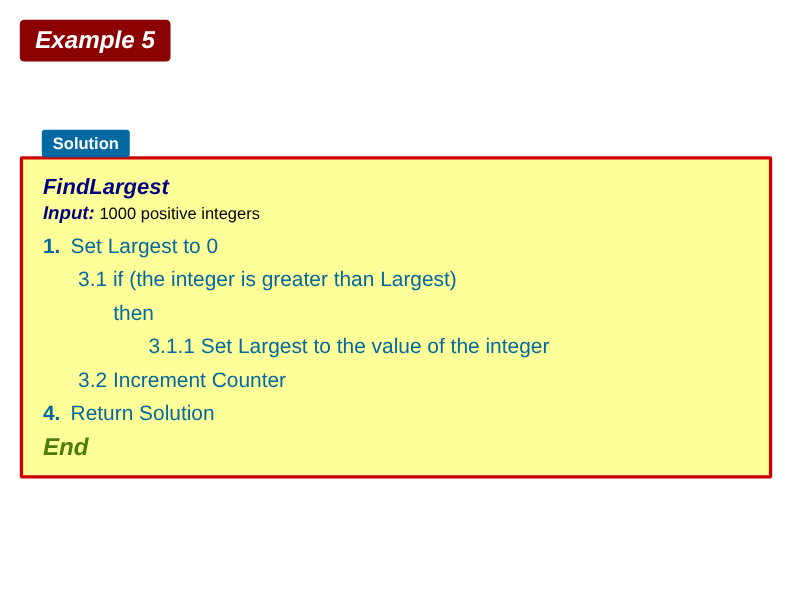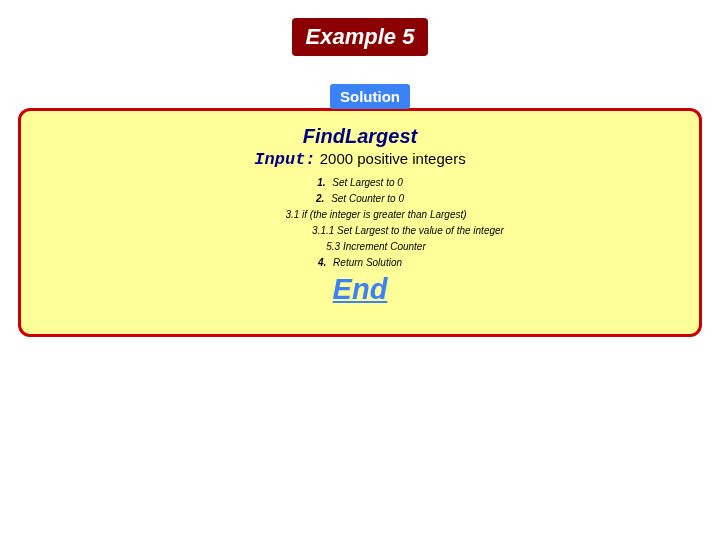--- a/index.html
+++ b/index.html
@@ -15,53 +15,53 @@
       font-family: Arial, sans-serif;
       overflow: hidden;
     }
 
     .page {
       width: 720px;
       height: 540px;
       background: #ffffff;
       padding: 18px;
       position: relative;
-      text-align: center;
     }
 
     .title-box {
       display: inline-block;
       background: #8B0000;
       color: #ffffff;
       font-size: 22px;
       font-style: italic;
       font-weight: bold;
       padding: 6px 14px;
       border-radius: 4px;
       margin-bottom: 24px;
     }
 
     .solution-label {
       display: inline-block;
-      background: #3b82f6;
+      background: #0369a1;
       color: #ffffff;
       font-size: 15px;
       font-weight: bold;
       padding: 4px 10px;
       border-radius: 3px;
       margin-left: 10px;
       margin-bottom: 0px;
+      margin-top: 34px;
     }
 
     .solution-container {
       border: 3px solid #cc0000;
       background: #ffff99;
-      padding: 14px 18px 28px 18px;
+      padding: 14px 18px 12px 18px;
       margin-top: 0;
-      border-radius: 12px;
+      border-radius: 2px;
     }
 
     .find-largest {
       font-size: 20px;
       font-weight: bold;
       color: #000080;
       font-style: italic;
       margin-bottom: 2px;
     }
 
@@ -69,60 +69,57 @@
       font-size: 15px;
       color: #000000;
       margin-bottom: 6px;
     }
 
     .input-label {
       font-weight: bold;
       font-style: italic;
       font-size: 17px;
       color: #000080;
-      font-family: Liberation Mono, monospace;
     }
 
     .algo-list {
       list-style: none;
       padding: 0;
       margin: 0;
     }
 
     .algo-list li {
-      font-size: 10px;
-      color: #000000;
+      font-size: 19px;
+      color: #0369a1;
       line-height: 1.6;
-      font-style: italic;
     }
 
     .list-number {
       font-weight: bold;
       margin-right: 4px;
     }
 
     .indent1 {
       padding-left: 32px;
     }
 
     .indent2 {
       padding-left: 64px;
     }
 
     .indent3 {
       padding-left: 96px;
     }
 
     .end-line {
-      font-size: 29px;
+      font-size: 22px;
       font-weight: bold;
-      color: #3b82f6;
+      color: #4d7c0f;
       font-style: italic;
       margin-top: 2px;
-      text-decoration: underline;
     }
 
     .solution-wrapper {
       margin-top: 4px;
     }
 
     .solution-header {
       margin-left: 10px;
       margin-bottom: -1px;
     }
@@ -138,40 +135,39 @@
   <div class="solution-wrapper">
     <div class="solution-header">
       <span class="solution-label">Solution</span>
     </div>
 
     <div class="solution-container">
       <div class="find-largest">FindLargest</div>
 
       <div class="input-line">
         <span class="input-label">Input:</span>
-        <span>2000 positive integers</span>
+        <span>1000 positive integers</span>
       </div>
 
       <ul class="algo-list">
         <li>
           <span class="list-number">1.</span>
           <span>Set Largest to 0</span>
         </li>
-        <li>
-          <span class="list-number">2.</span>
-          <span>Set Counter to 0</span>
-        </li>
         <li class="indent1">
           <span>3.1  if (the integer is greater than Largest)</span>
+        </li>
+        <li class="indent2">
+          <span>then</span>
         </li>
         <li class="indent3">
           <span>3.1.1  Set Largest to the value of the integer</span>
         </li>
         <li class="indent1">
-          <span>5.3  Increment Counter</span>
+          <span>3.2  Increment Counter</span>
         </li>
         <li>
           <span class="list-number">4.</span>
           <span>Return Solution</span>
         </li>
       </ul>
 
       <div class="end-line">End</div>
     </div>
   </div>

